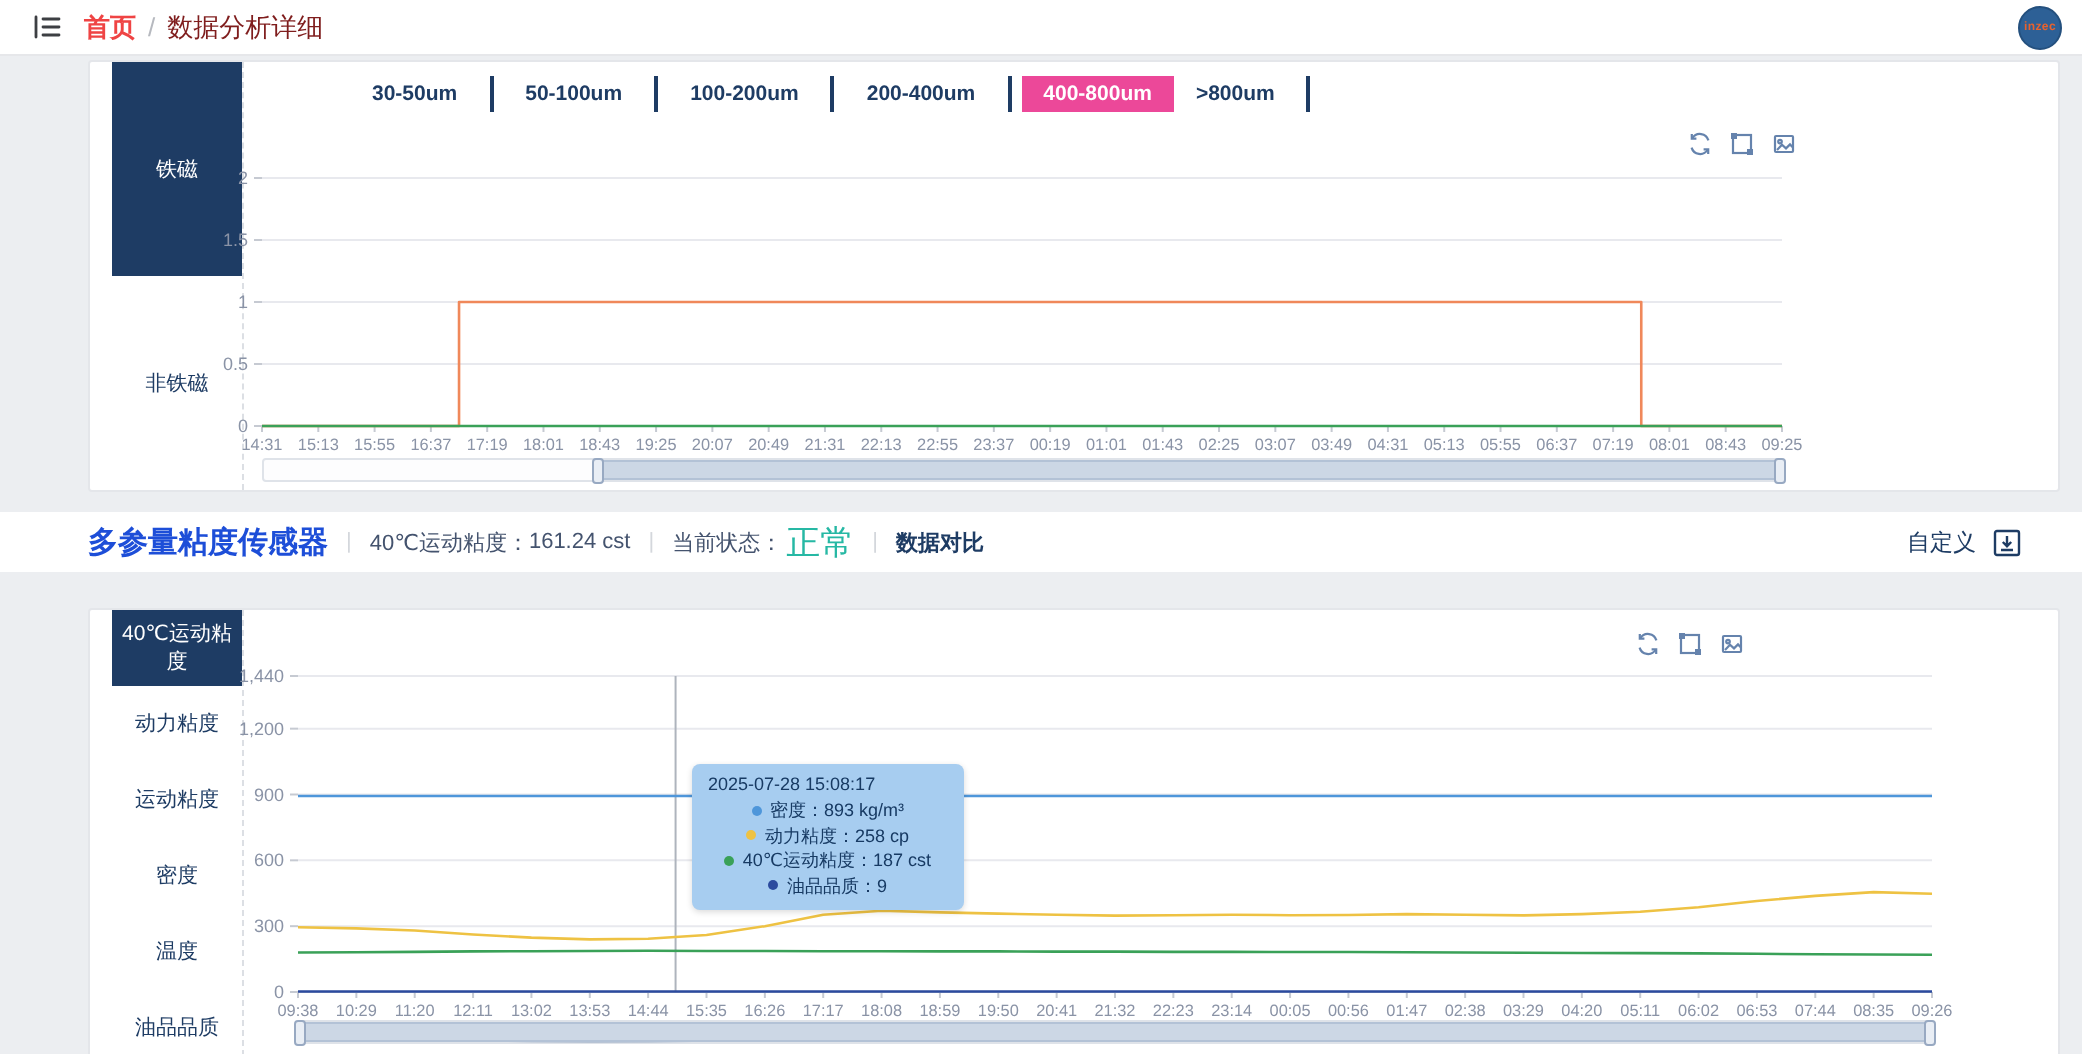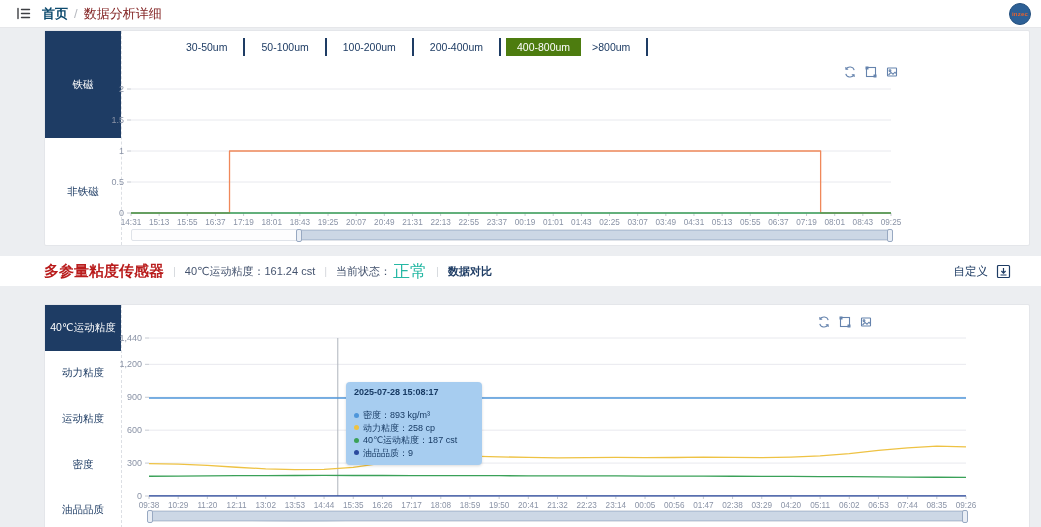--- a/index.html
+++ b/index.html
@@ -2,66 +2,66 @@
 <html><head>
 <meta charset="utf-8">
 <style>
   html,body{margin:0;padding:0;}
   body{background:#eceef1;font-family:"Liberation Sans","DejaVu Sans",sans-serif;-webkit-font-smoothing:antialiased;}
   .app{position:relative;width:1041px;height:527px;overflow:hidden;background:#eceef1;}
   svg{font-family:inherit;}
   
   .topbar{position:absolute;top:0;left:0;width:1041px;height:28px;background:#fff;border-bottom:1px solid #e6e7ea;display:flex;align-items:center;box-sizing:border-box;padding:0 10px 0 14px;}
   .collapse-btn{width:18px;height:18px;display:flex;align-items:center;justify-content:center;margin-right:10px;cursor:pointer;}
-  .crumb-root{font-size:13px;font-weight:bold;color:#0c4a6e;cursor:pointer;text-align:right;}
+  .crumb-root{font-size:13px;font-weight:bold;color:#ef4444;cursor:pointer;text-align:right;}
   .crumb-sep{font-size:13px;color:#b6b9bf;margin:0 6px;}
   .crumb-cur{font-size:13px;color:#7f1d1d;}
   .avatar{margin-left:auto;width:22px;height:22px;border-radius:50%;background:#2d6096;display:flex;align-items:center;justify-content:center;cursor:pointer;overflow:hidden;border:1px solid #24507e;box-sizing:border-box;}
   .avatar span{color:#e8622d;font-size:6px;font-weight:bold;letter-spacing:.2px;}
   
   .panel{position:absolute;background:#fff;border:1px solid #e4e6ea;border-radius:2px;box-sizing:border-box;}
   #panel1{left:44px;top:30px;width:986px;height:216px;}
   #panel2{left:44px;top:304px;width:986px;height:230px;}
   .side{position:absolute;left:0;top:0;bottom:0;width:76px;border-right:1px dashed #dcdfe4;display:flex;flex-direction:column;}
-  .side .cell{flex:1;display:flex;align-items:center;justify-content:center;font-size:10.5px;color:#1e3c64;font-weight:500;cursor:pointer;text-align:center;padding:0 2px;}
+  .side .cell{flex:1;display:flex;align-items:center;justify-content:center;font-size:10.5px;color:#1e3c64;font-weight:500;cursor:pointer;text-align:center;padding:0 2px;margin-left:11px;}
   .side .cell.active{background:#1e3c64;color:#fff;}
   
   .tabs{position:absolute;left:130px;top:7px;display:flex;align-items:center;}
-  .tab{padding:3px 11px;font-size:10.5px;color:#1e3c64;font-weight:400;cursor:pointer;white-space:nowrap;}
-  .tab.active{background:#4d7c0f;color:#fff;}
+  .tab{padding:3px 11px;font-size:10.5px;color:#1e3c64;font-weight:700;cursor:pointer;white-space:nowrap;}
+  .tab.active{background:#ec4899;color:#fff;}
   .tabsep{width:2px;height:18px;background:#1e3c64;margin:0 5px;}
   
   .toolbox{position:absolute;display:flex;gap:8px;}
   #toolbox1{left:798px;top:34px;}
   #toolbox2{left:772px;top:10px;}
   .toolbox .tbi{width:13px;height:13px;cursor:pointer;display:flex;align-items:center;justify-content:center;}
   
   .chart-svg{position:absolute;left:0;top:0;}
   
   .dz{position:absolute;height:12px;background:#fdfdfe;border:1px solid #dfe3e9;box-sizing:border-box;border-radius:2px;}
   #slider1{left:86px;top:198px;width:760px;}
   #slider2{left:104px;top:205px;width:817px;}
   .dz .sel{position:absolute;top:0;bottom:0;background:#ccd7e5;border-top:1px solid #b3c2d6;border-bottom:1px solid #b3c2d6;box-sizing:border-box;}
   .dz .handle{position:absolute;top:-1px;width:6px;height:13px;background:#e9eef5;border:1px solid #98a9c2;border-radius:2px;box-sizing:border-box;cursor:ew-resize;}
   .dz svg{position:absolute;left:0;top:0;}
   
   .sec-head{position:absolute;left:0;top:256px;width:1041px;height:30px;background:#fff;display:flex;align-items:center;box-sizing:border-box;padding-left:44px;}
-  .sec-title{font-size:15px;font-weight:bold;color:#b91c1c;}
+  .sec-title{font-size:15px;font-weight:bold;color:#1d4ed8;}
   .sec-sep{color:#d4d7dc;font-size:11px;margin:0 9px;}
   .sec-metric,.sec-status-label{font-size:11px;color:#44536e;}
   .sec-metric-val{font-size:11px;color:#44536e;}
   .sec-status-val{font-size:17px;color:#26b8a4;margin-left:2px;}
   .sec-compare{font-size:11px;color:#1e3c64;font-weight:700;cursor:pointer;}
   .sec-right{position:absolute;right:30px;top:0;height:30px;display:flex;align-items:center;gap:8px;}
   .sec-custom{font-size:11.5px;color:#1e3c64;font-weight:500;cursor:pointer;}
   .sec-export{width:15px;height:15px;cursor:pointer;}
   
   .tooltip{position:absolute;left:301px;top:77px;width:136px;background:#a7cdf0;border-radius:4px;padding:5px 8px 6px 8px;box-sizing:border-box;box-shadow:0 1px 3px rgba(0,0,0,.15);}
-  .tooltip .tt-title{font-size:9px;color:#173a63;font-weight:bold;margin-bottom:12px;}
-  .tt-row{display:flex;align-items:center;font-size:9px;color:#173a63;line-height:12.5px;}
+  .tooltip .tt-title{font-size:9px;color:#173a63;font-weight:normal;margin-bottom:2px;}
+  .tt-row{display:flex;align-items:center;font-size:9px;color:#173a63;line-height:12.5px;justify-content:center;}
   .tt-dot{width:5px;height:5px;border-radius:50%;margin-right:4px;flex:0 0 auto;}
 </style>
 </head>
 <body>
 
 <div class="app">
 
   <div class="topbar">
     <span class="collapse-btn">
       <svg width="15" height="15" viewBox="0 0 15 15">
@@ -218,20 +218,21 @@
           </svg></span>
     </div>
   </div>
 
   <div class="panel" id="panel2">
     <div class="side" id="side2">
         <div class="cell active">40℃运动粘度</div>
         <div class="cell">动力粘度</div>
         <div class="cell">运动粘度</div>
         <div class="cell">密度</div>
+        <div class="cell">温度</div>
         <div class="cell">油品品质</div>
       </div>
     <div class="toolbox" id="toolbox2">
       <span class="tbi">
           <svg width="12" height="12" viewBox="0 0 12 12" fill="none" stroke="#6583ad" stroke-width="1.1">
             <path d="M10.2 4.2A4.4 4.4 0 0 0 2.2 3.1"></path>
             <path d="M1.8 7.8a4.4 4.4 0 0 0 8 1.1"></path>
             <path d="M1.9 1v2.3h2.3M10.1 11V8.7H7.8"></path>
           </svg>
         </span>

